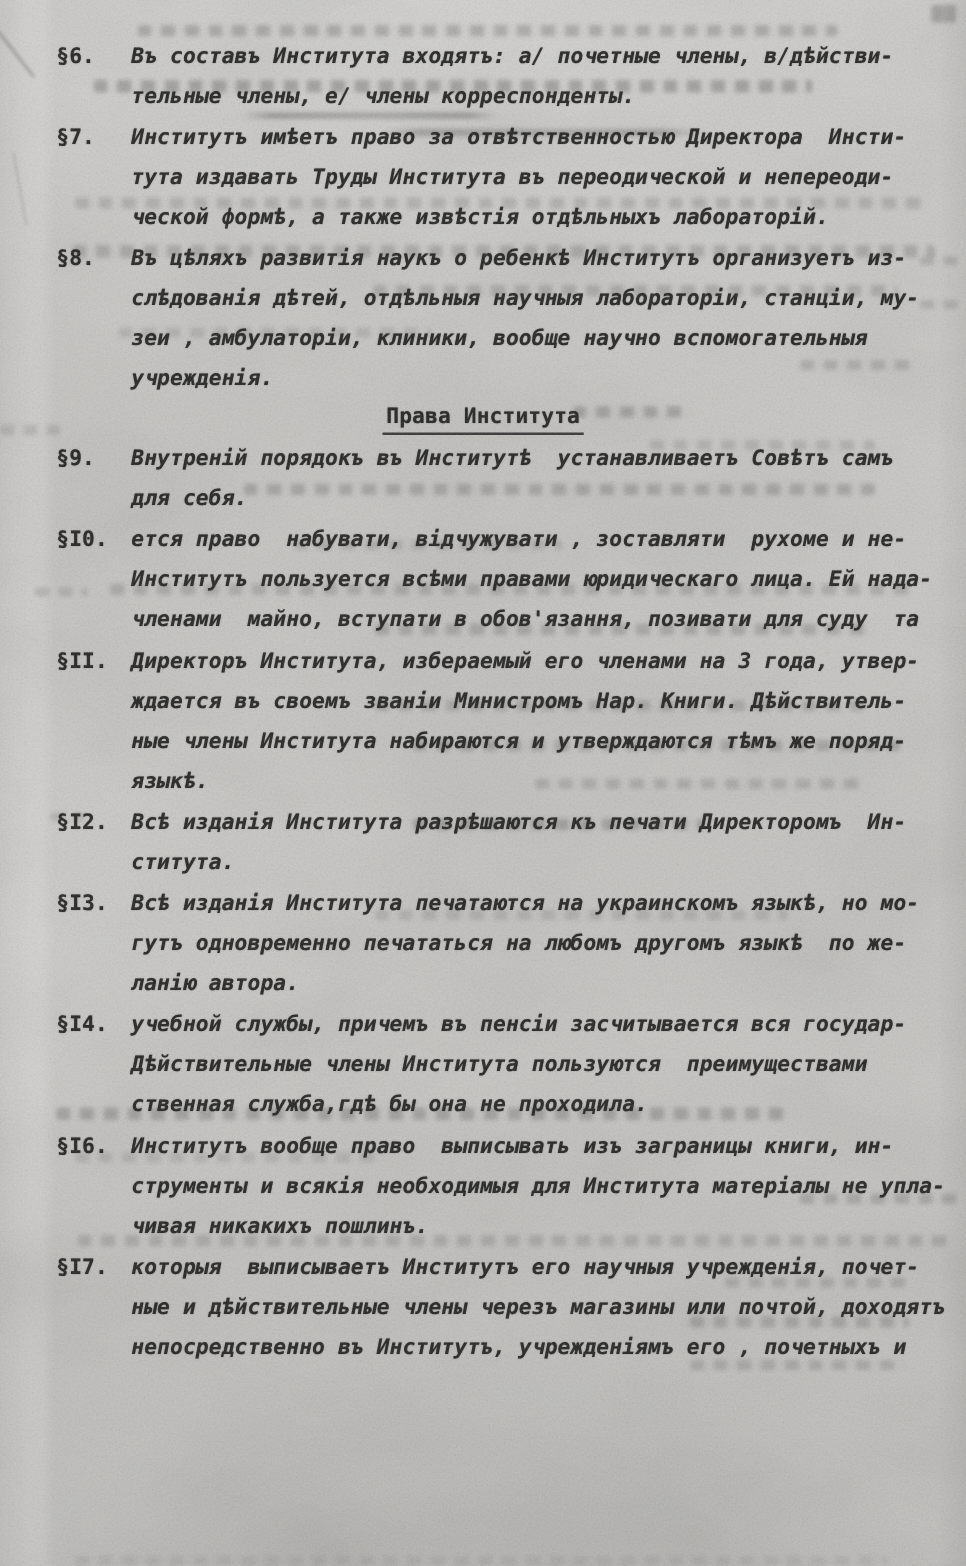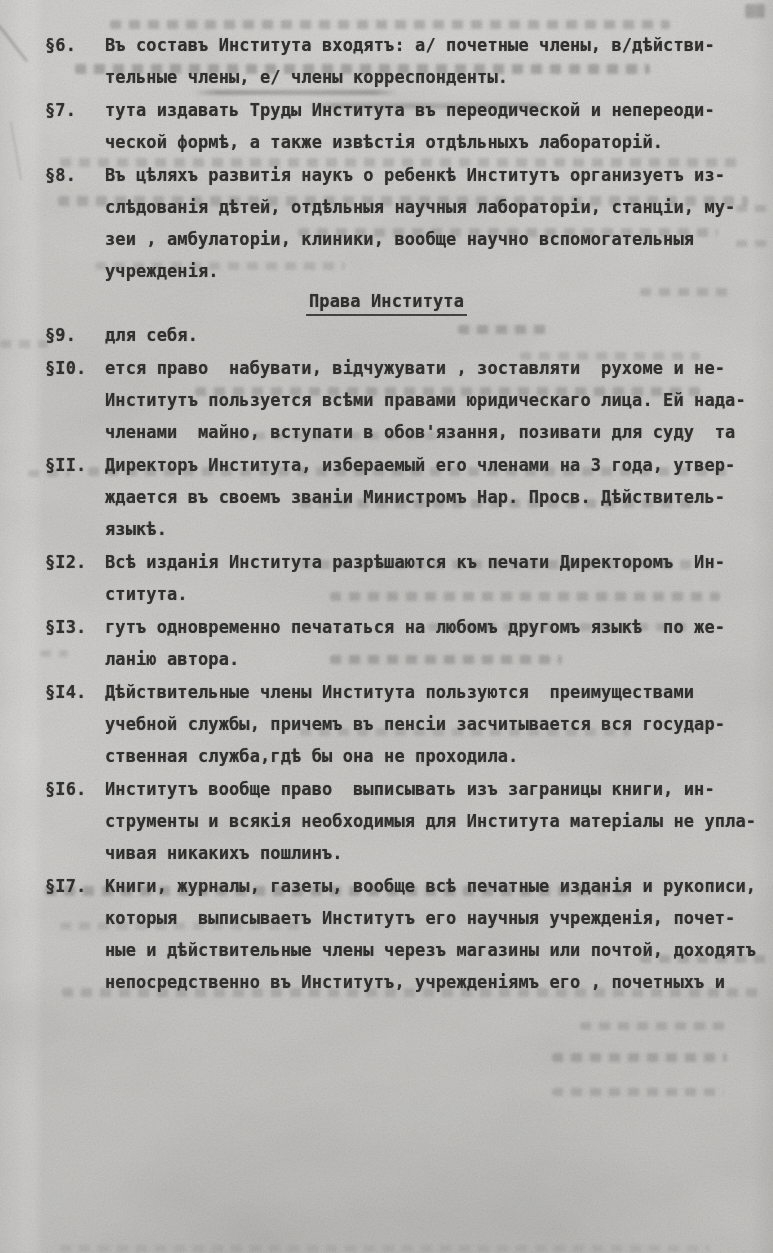--- a/index.html
+++ b/index.html
@@ -25,21 +25,21 @@
     position: absolute; top: 29px; left: 0; right: 0;
     font-weight: bold;
     font-size: 17px; line-height: 32px;
     letter-spacing: .1px;
     color: var(--ink, #262624);
     text-shadow: 0 0 1px rgba(25,25,25,.55);
     filter: blur(.2px);
   }
   .para { position: relative; padding-left: 105px; margin: 0 0 1px 0; }
   .para .marker { position: absolute; left: 45px; top: 0; white-space: pre; }
-  .line { white-space: pre; }
+  .line { white-space: pre; font-style: italic; }
   .heading { height: 24px; line-height: 24px; text-align: center; margin-top: 2px; margin-bottom: 6px; }
   .heading .hx {
     display: inline-block;
     border-bottom: 2px solid rgba(38,38,36,.88);
     padding: 0 3px 1px 3px;
   }
   .artifacts { position: absolute; inset: 0; pointer-events: none; }
   .sm { position: absolute; border-radius: 3px; filter: blur(1.6px); }
   .sm.d {
     background: repeating-linear-gradient(90deg,
@@ -102,72 +102,75 @@
   </div>
 
 <div class="content">
     <div class="para">
       <span class="marker">§6.</span>
       <div class="line">Въ составъ Института входятъ: а/ почетные члены, в/дѣйстви-</div>
       <div class="line">тельные члены, е/ члены корреспонденты.</div>
     </div>
     <div class="para">
       <span class="marker">§7.</span>
+      <div class="line">Институтъ имѣетъ право за отвѣтственностью Директора  Инсти-</div>
       <div class="line">тута издавать Труды Института въ переодической и непереоди-</div>
       <div class="line">ческой формѣ, а также извѣстія отдѣльныхъ лабораторій.</div>
     </div>
     <div class="para">
       <span class="marker">§8.</span>
       <div class="line">Въ цѣляхъ развитія наукъ о ребенкѣ Институтъ организуетъ из-</div>
       <div class="line">слѣдованія дѣтей, отдѣльныя научныя лабораторіи, станціи, му-</div>
       <div class="line">зеи , амбулаторіи, клиники, вообще научно вспомогательныя</div>
       <div class="line">учрежденія.</div>
     </div>
     <div class="heading"><span class="hx">Права Института</span></div>
     <div class="para">
       <span class="marker">§9.</span>
+      <div class="line">Внутреній порядокъ въ Институтѣ  устанавливаетъ Совѣтъ самъ</div>
       <div class="line">для себя.</div>
     </div>
     <div class="para">
       <span class="marker">§I0.</span>
       <div class="line">ется право  набувати, відчужувати , зоставляти  рухоме и не-</div>
       <div class="line">Институтъ пользуется всѣми правами юридическаго лица. Ей нада-</div>
       <div class="line">членами  майно, вступати в обов'язання, позивати для суду  та</div>
     </div>
     <div class="para">
       <span class="marker">§II.</span>
       <div class="line">Директоръ Института, избераемый его членами на 3 года, утвер-</div>
-      <div class="line">ждается въ своемъ званіи Министромъ Нар. Просв. Дѣйствитель-</div>
+      <div class="line">ждается въ своемъ званіи Министромъ Нар. Книги. Дѣйствитель-</div>
+      <div class="line">ные члены Института набираются и утверждаются тѣмъ же поряд-</div>
       <div class="line">языкѣ.</div>
     </div>
     <div class="para">
       <span class="marker">§I2.</span>
       <div class="line">Всѣ изданія Института разрѣшаются къ печати Директоромъ  Ин-</div>
       <div class="line">ститута.</div>
     </div>
     <div class="para">
       <span class="marker">§I3.</span>
+      <div class="line">Всѣ изданія Института печатаются на украинскомъ языкѣ, но мо-</div>
       <div class="line">гутъ одновременно печататься на любомъ другомъ языкѣ  по же-</div>
       <div class="line">ланію автора.</div>
     </div>
     <div class="para">
       <span class="marker">§I4.</span>
+      <div class="line">учебной службы, причемъ въ пенсіи засчитывается вся государ-</div>
       <div class="line">Дѣйствительные члены Института пользуются  преимуществами</div>
-      <div class="line">учебной службы, причемъ въ пенсіи засчитывается вся государ-</div>
       <div class="line">ственная служба,гдѣ бы она не проходила.</div>
     </div>
     <div class="para">
       <span class="marker">§I6.</span>
       <div class="line">Институтъ вообще право  выписывать изъ заграницы книги, ин-</div>
       <div class="line">струменты и всякія необходимыя для Института матеріалы не упла-</div>
       <div class="line">чивая никакихъ пошлинъ.</div>
     </div>
     <div class="para">
       <span class="marker">§I7.</span>
-      <div class="line">Книги, журналы, газеты, вообще всѣ печатные изданія и рукописи,</div>
       <div class="line">которыя  выписываетъ Институтъ его научныя учрежденія, почет-</div>
       <div class="line">ные и дѣйствительные члены черезъ магазины или почтой, доходятъ</div>
       <div class="line">непосредственно въ Институтъ, учрежденіямъ его , почетныхъ и</div>
     </div>
   </div>
 
 <svg class="grain g-patch" width="773" height="1253">
   <filter id="gp" x="0" y="0" width="100%" height="100%">
     <feTurbulence type="fractalNoise" baseFrequency="0.006 0.011" numOctaves="3" seed="11" stitchTiles="stitch"></feTurbulence>
     <feColorMatrix type="saturate" values="0"></feColorMatrix>

